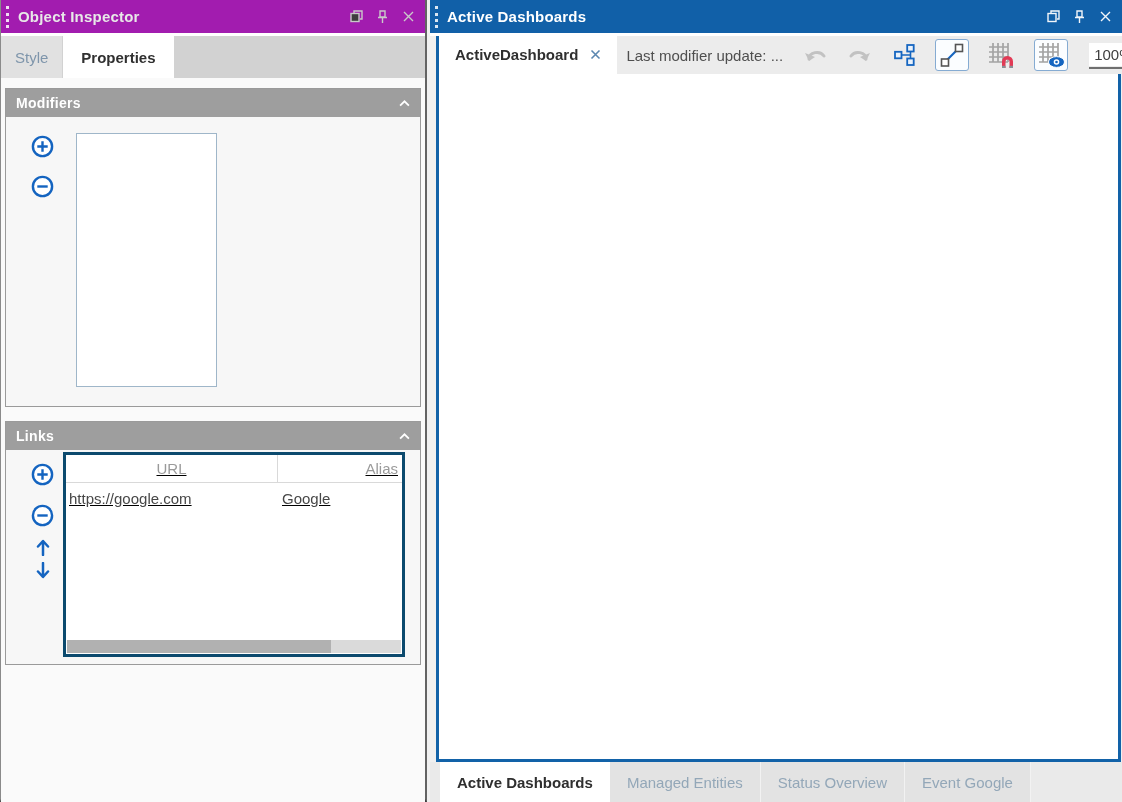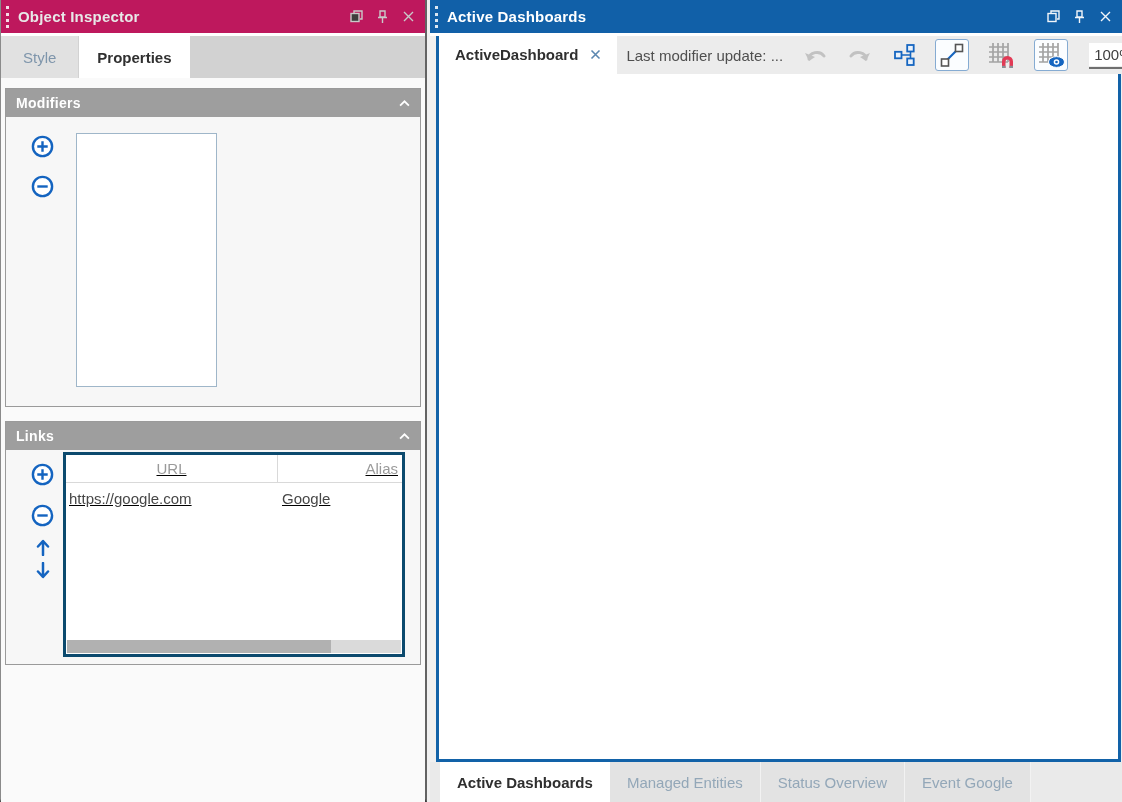--- a/index.html
+++ b/index.html
@@ -9,25 +9,25 @@
   
   .titlebar { height:33px; display:flex; align-items:center; padding:0 8px 0 5px; }
   .titlebar .grip { width:0; height:22px; border-left:3px dotted rgba(255,255,255,.85); margin-right:9px; }
   .titlebar .title { font-size:15px; font-weight:bold; letter-spacing:.2px; flex:1; }
   .winbtns { display:flex; align-items:center; gap:8px; }
   .winbtn { display:flex; align-items:center; justify-content:center; width:18px; height:18px; cursor:pointer; }
 
   
   #left-panel { position:absolute; left:0; top:0; width:427px; height:802px;
     background:#fafafa; border-left:1px solid #8a8a8a; border-right:2px solid #636363; border-bottom:3px solid #3f3f3f; }
-  #left-panel .titlebar { background:#be185d; color:#e8e8e8; }
+  #left-panel .titlebar { background:#a21caf; color:#e8e8e8; }
   #left-panel .winbtn { color:#c9c9c9; }
   .lp-gap { height:3px; background:#ffffff; }
   .lp-tabstrip { height:42px; background:#d2d2d2; display:flex; align-items:stretch; }
-  .lp-tab { display:flex; align-items:center; padding:0 22px; font-size:15px; cursor:pointer; }
+  .lp-tab { display:flex; align-items:center; padding:0 14px; font-size:15px; cursor:pointer; }
   .lp-tab.inactive { background:#e1e1e1; color:#7e95ab; margin-right:1px; }
   .lp-tab.active { background:#ffffff; color:#303030; font-weight:bold; padding:0 18px; }
   .lp-body { padding:10px 4px 0 4px; background:#fafafa; height:724px; }
 
   .section { border:1px solid #9a9a9a; background:#f7f7f7; }
   .section + .section { margin-top:14px; }
   .section-header { height:28px; background:#9e9e9e; color:#ffffff; display:flex; align-items:center;
      padding:0 10px; font-size:14px; font-weight:bold; letter-spacing:.3px; cursor:pointer;gap:40px; }
   .section-header .sp { flex:1; }
   .section-content { position:relative; }

